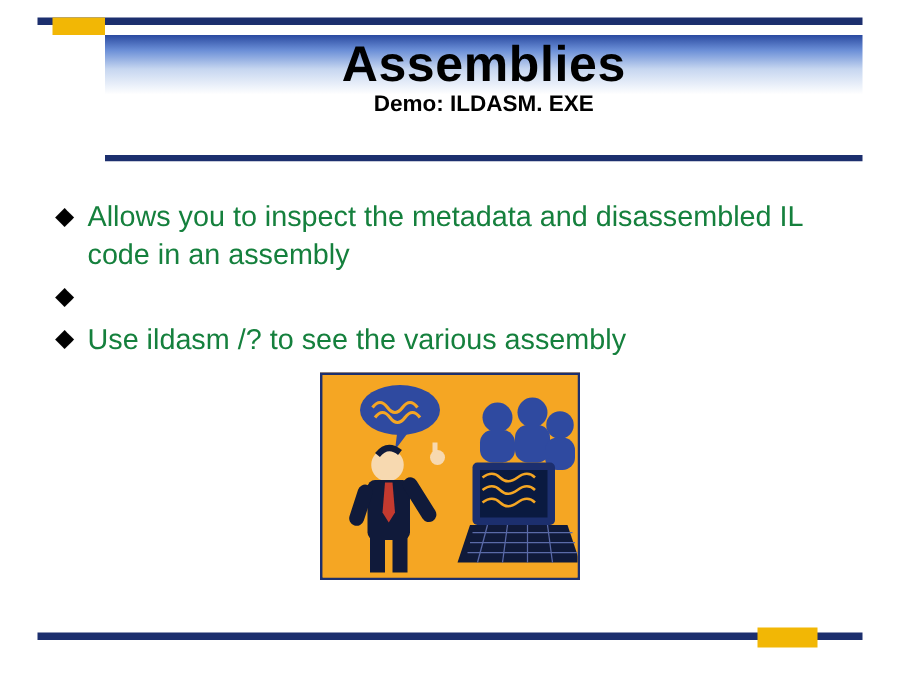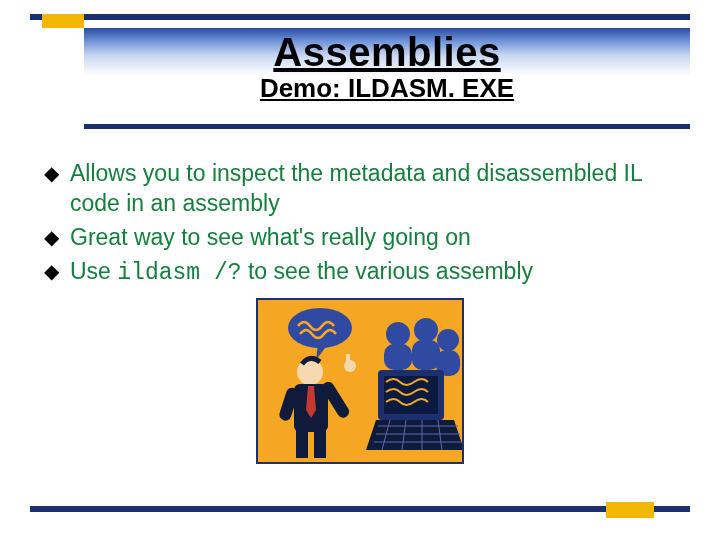--- a/index.html
+++ b/index.html
@@ -22,31 +22,30 @@
     top: 14px; left: 42px;
     width: 42px; height: 14px;
     background: #f2b705;
   }
   .title-block {
     position: absolute;
     top: 28px; left: 84px; right: 30px;
     height: 68px;
     background: linear-gradient(to bottom, #2a4aa0 0%, #6b8fd7 18%, #c6d6f0 40%, #ffffff 70%, #ffffff 100%);
     text-align: center;
-    text-decoration: underline;
   }
   .title {
     font-size: 40px;
     font-weight: bold;
     color: #000;
     padding-top: 2px;
     letter-spacing: 0.5px;
   }
   .subtitle {
-    font-size: 26px;
+    font-size: 18px;
     font-weight: bold;
     color: #000;
     margin-top: -2px;
   }
   .title-underline {
     position: absolute;
     top: 124px; left: 84px; right: 30px;
     height: 5px;
     background: #1c2f6e;
   }
@@ -68,21 +67,21 @@
     width: 28px;
     flex: 0 0 28px;
     text-align: left;
     padding-left: 2px;
   }
   .bullet-text {
     font-size: 23px;
     line-height: 30px;
     color: #15803d;
   }
-  .mono { font-family: Liberation Mono, monospace; }
+  .mono { font-family: Liberation Sans, sans-serif; }
   .illustration {
     position: absolute;
     top: 298px;
     left: 256px;
     width: 208px;
     height: 166px;
     border: 2px solid #1c2f6e;
     background: #f5a623;
     overflow: hidden;
   }
@@ -111,21 +110,20 @@
 </div>
 <div class="title-underline"></div>
 
 <div class="bullets">
   <div class="bullet-row">
     <div class="bullet-glyph">◆</div>
     <div class="bullet-text">Allows you to inspect the metadata and disassembled IL code in an assembly</div>
   </div>
   <div class="bullet-row">
     <div class="bullet-glyph">◆</div>
-    <div class="bullet-text">Great way to see what's really going on</div>
   </div>
   <div class="bullet-row">
     <div class="bullet-glyph">◆</div>
     <div class="bullet-text">
       <span>Use </span><span class="mono">ildasm /?</span><span> to see the various assembly</span>
     </div>
   </div>
 </div>
 
 <div class="illustration" aria-label="presenter-clipart">

